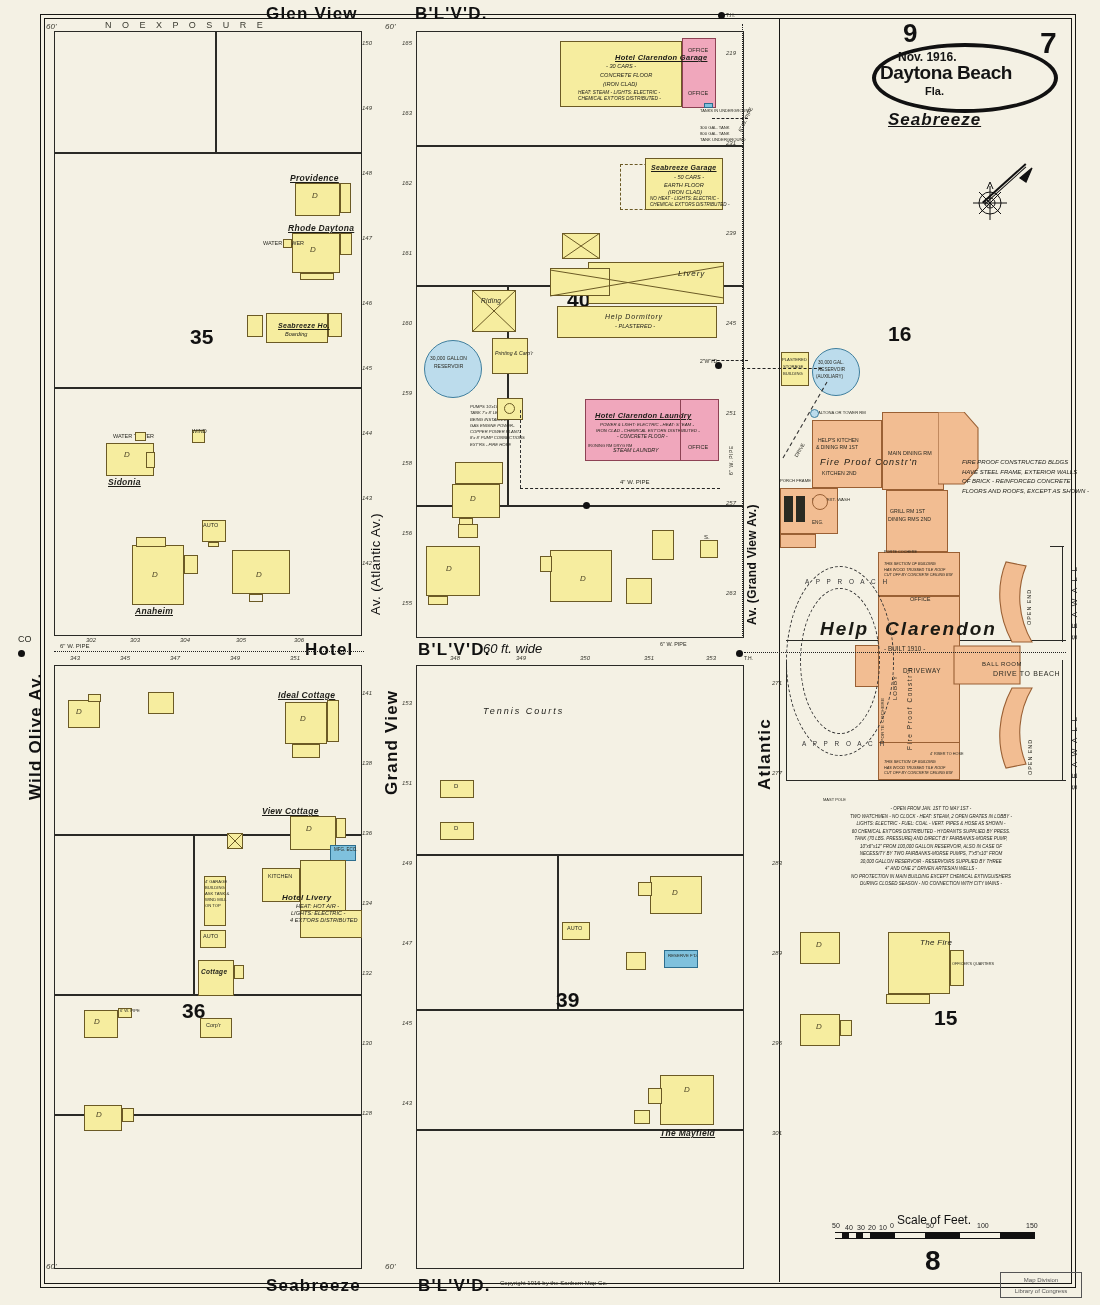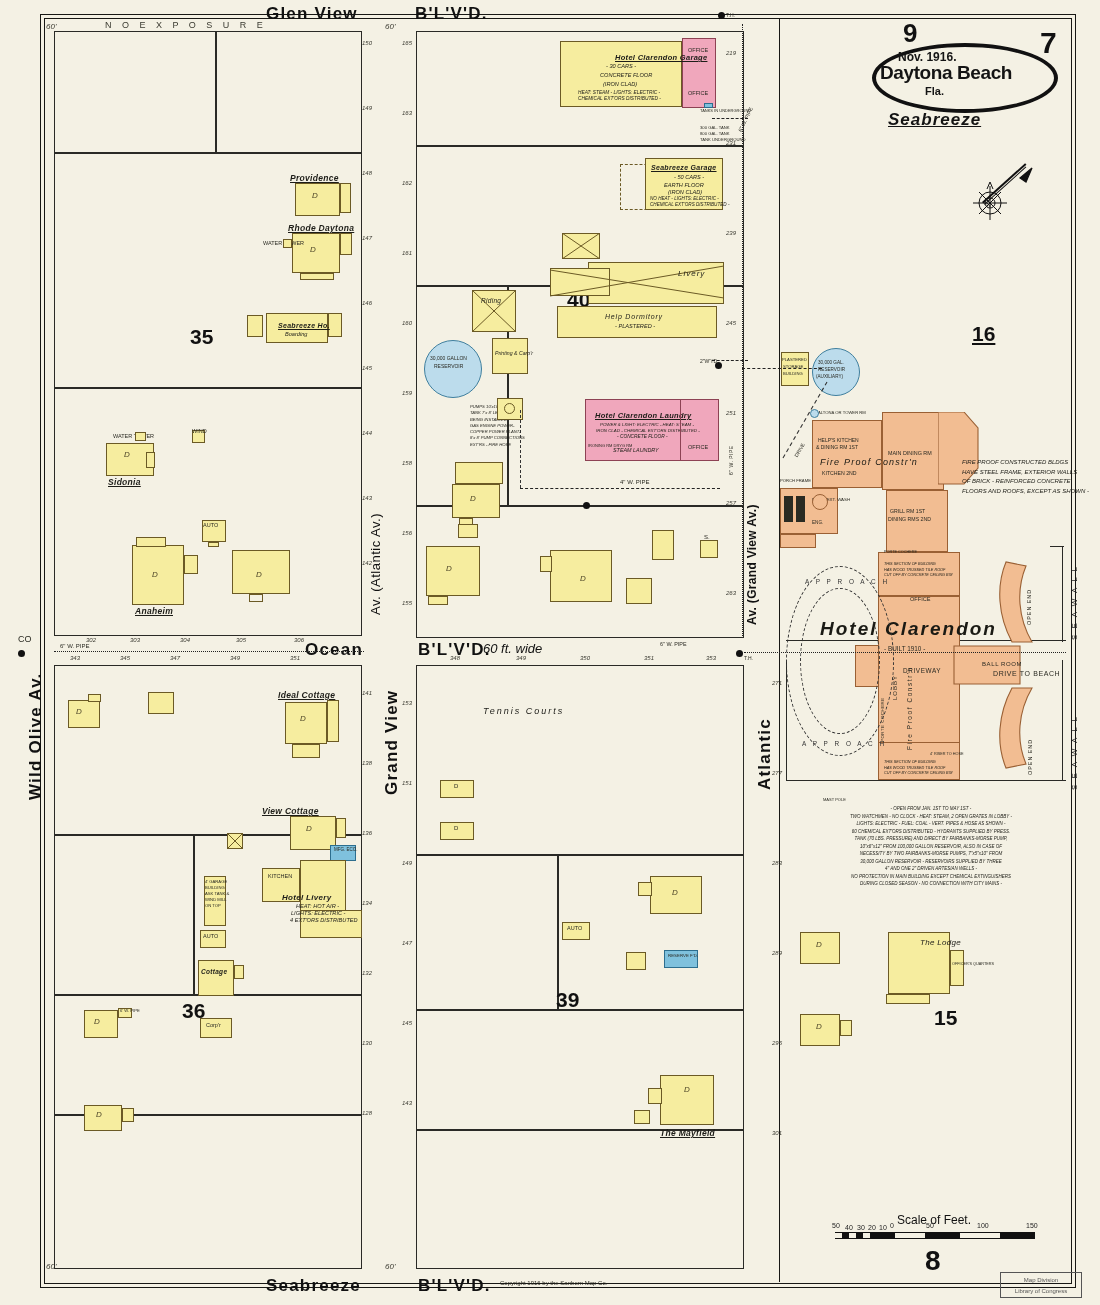--- a/index.html
+++ b/index.html
@@ -104,21 +104,21 @@
         <line x1="30" y1="22" x2="27" y2="29"></line>
           <line x1="30" y1="22" x2="33" y2="29"></line>
       </g>
       <text x="26" y="47" font-size="7" font-family="Liberation Serif, serif" fill="#111">N</text>
       <g stroke="#111" stroke-width="1.2" fill="#111">
         <polygon points="60,18 72,8 66,22"></polygon>
       </g>
     </svg>
   </div>
 
-  <div class="blocknum" style="left:972px;top:322px;text-decoration:underline;">16</div>
+  <div class="blocknum" style="left:888px;top:322px;">16</div>
   <div class="blocknum" style="left:934px;top:1006px;">15</div>
   <div class="pagenum" style="left:925px;top:1245px;font-size:28px;">8</div>
 
   <div class="stamp" style="left:1000px;top:1272px;width:82px;height:26px;">
     <div>Map Division</div>
     <div>Library of Congress</div>
   </div>
 
   <div class="scaletitle" style="left:897px;top:1213px;">Scale of Feet.</div>
   <div class="scalebar" style="left:835px;top:1232px;width:200px;"></div>
@@ -140,21 +140,21 @@
   <div class="scalelbl" style="left:1026px;top:1222px;">150</div>
 
   <div class="street" style="left:266px;top:4px;">Glen View</div>
   <div class="street" style="left:415px;top:4px;">B'L'V'D.</div>
   <div class="noexp" style="left:105px;top:20px;">N O   E X P O S U R E</div>
 
   <div class="street" style="left:266px;top:1276px;">Seabreeze</div>
   <div class="street" style="left:418px;top:1276px;">B'L'V'D.</div>
   <div class="tiny" style="left:500px;top:1280px;font-size:6px;">Copyright 1916 by the Sanborn Map Co.</div>
 
-  <div class="street" style="left:305px;top:640px;">Ocean</div>
+  <div class="street" style="left:305px;top:640px;">Hotel</div>
   <div class="street" style="left:418px;top:640px;">B'L'V'D.</div>
   <div class="street street-sm" style="left:483px;top:641px;">60 ft. wide</div>
 
   <div class="vstreet" style="left:26px;top:800px;">Wild Olive   Av.</div>
   <div class="tiny" style="left:18px;top:634px;font-size:9px;">CO</div>
   <div class="vstreet" style="left:382px;top:795px;">Grand View</div>
   <div class="vstreet" style="left:368px;top:615px;font-size:13px;font-weight:400;letter-spacing:.5px;">Av. (Atlantic  Av.)</div>
   <div class="vstreet" style="left:755px;top:790px;">Atlantic</div>
   <div class="vstreet" style="left:745px;top:625px;font-size:12px;font-weight:700;letter-spacing:.3px;">Av. (Grand  View  Av.)</div>
 
@@ -474,21 +474,21 @@
 
   <svg style="position:absolute;left:940px;top:556px;" width="130" height="230">
     <path d="M14,90 L80,90 L80,128 L14,128 Z" fill="#f2bd92" stroke="#9a6034" stroke-width="1.1"></path>
     <path d="M72,86 C58,60 56,30 66,6 L86,10 C76,34 78,62 92,86 Z" fill="#f2bd92" stroke="#9a6034" stroke-width="1.1"></path>
     <path d="M72,132 C58,158 56,188 66,212 L86,208 C76,184 78,156 92,132 Z" fill="#f2bd92" stroke="#9a6034" stroke-width="1.1"></path>
   </svg>
   <div class="tiny" style="left:982px;top:661px;font-size:6px;letter-spacing:.6px;">BALL  ROOM</div>
   <div class="rotl tiny" style="left:1026px;top:625px;transform:rotate(-90deg);font-size:5.4px;letter-spacing:1px;">OPEN  END</div>
   <div class="rotl tiny" style="left:1027px;top:775px;transform:rotate(-90deg);font-size:5.4px;letter-spacing:1px;">OPEN  END</div>
 
-  <div class="bigname" style="left:820px;top:618px;">Hotel</div>
+  <div class="bigname" style="left:820px;top:618px;">Help</div>
   <div class="bigname" style="left:885px;top:618px;">Clarendon</div>
   <div class="tiny" style="left:884px;top:645px;font-size:6.4px;">- BUILT 1910 -</div>
   <div class="tiny" style="left:903px;top:667px;font-size:6.4px;letter-spacing:.6px;">DRIVEWAY</div>
   <div class="rotl tiny" style="left:892px;top:700px;transform:rotate(-90deg);font-size:6px;letter-spacing:1px;">LOBBY</div>
   <div class="rotl tiny" style="left:906px;top:750px;transform:rotate(-90deg);font-size:6.4px;letter-spacing:1.6px;">Fire Proof Constr'n</div>
   <div class="rotl tiny" style="left:880px;top:742px;transform:rotate(-90deg);font-size:4.4px;letter-spacing:.5px;">PORTE COCHERE</div>
   <div class="tiny" style="left:993px;top:670px;font-size:7px;letter-spacing:.6px;">DRIVE TO BEACH</div>
 
   <div class="approach" style="left:786px;top:566px;width:108px;height:190px;"></div>
   <div class="approach" style="left:800px;top:588px;width:80px;height:146px;"></div>
@@ -511,21 +511,21 @@
     <div>10"x6"x12" FROM 100,000 GALLON RESERVOIR, ALSO IN CASE OF</div>
     <div>NECESSITY BY TWO FAIRBANKS-MORSE PUMPS, 7"x5"x10" FROM</div>
     <div>30,000 GALLON RESERVOIR - RESERVOIRS SUPPLIED BY THREE</div>
     <div>4" AND ONE 2" DRIVEN ARTESIAN WELLS -</div>
     <div>NO PROTECTION IN MAIN BUILDING EXCEPT CHEMICAL EXTINGUISHERS</div>
     <div>DURING CLOSED SEASON - NO CONNECTION WITH CITY MAINS -</div>
   </div>
   <div class="tiny" style="left:823px;top:797px;font-size:4px;">MAST POLE</div>
 
   <div class="bld" style="left:888px;top:932px;width:62px;height:62px;"></div>
-  <div class="bname" style="left:920px;top:938px;font-size:8px;font-weight:400;">The Lodge</div>
+  <div class="bname" style="left:920px;top:938px;font-size:8px;font-weight:400;">The Fire</div>
   <div class="bld" style="left:950px;top:950px;width:14px;height:36px;"></div>
   <div class="tiny" style="left:952px;top:962px;font-size:3.8px;">OFFICER'S QUARTERS</div>
   <div class="bld" style="left:886px;top:994px;width:44px;height:10px;"></div>
 
   <div class="bld" style="left:800px;top:932px;width:40px;height:32px;"></div>
   <div class="dmark" style="left:816px;top:940px;">D</div>
   <div class="bld" style="left:800px;top:1014px;width:40px;height:32px;"></div>
   <div class="dmark" style="left:816px;top:1022px;">D</div>
   <div class="bld" style="left:840px;top:1020px;width:12px;height:16px;"></div>
 

